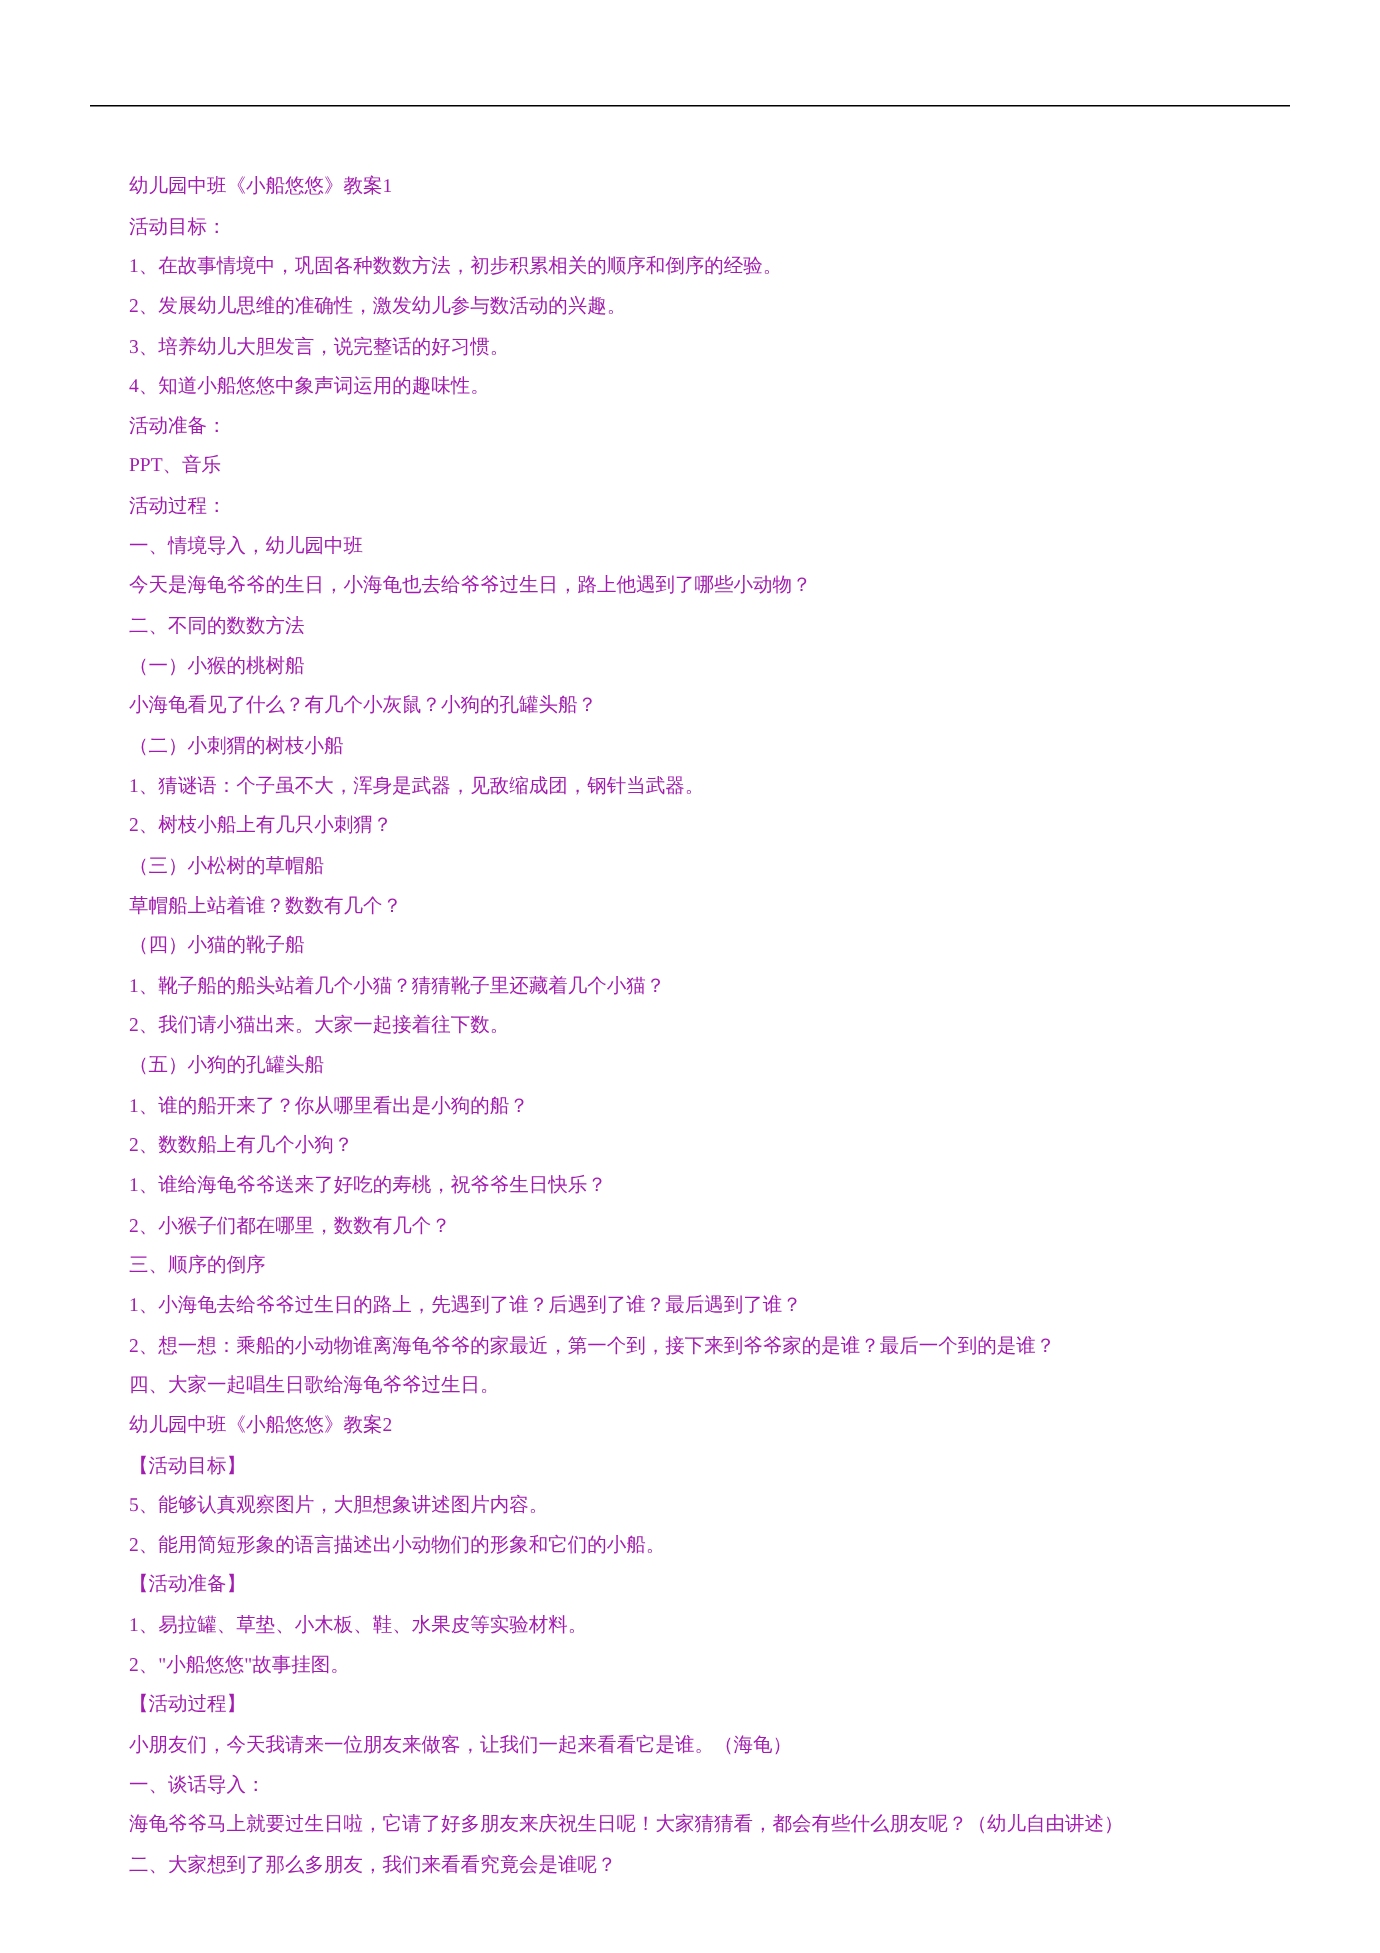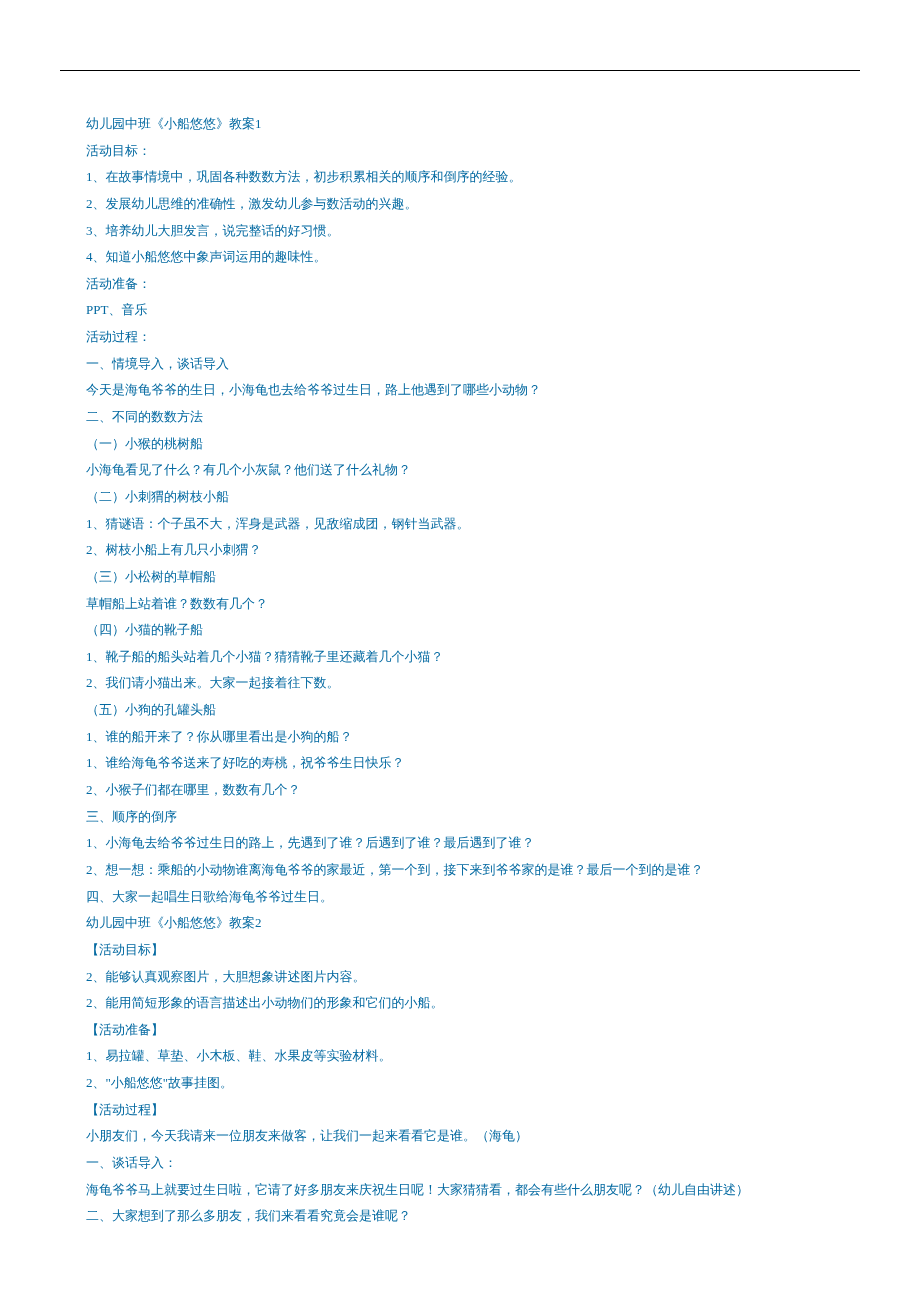--- a/index.html
+++ b/index.html
@@ -12,64 +12,65 @@
   .page {
     padding: 70px 60px 40px 60px;
   }
   .divider {
     border-top: 1px solid #000;
     margin-bottom: 40px;
   }
   .line {
     font-size: 13px;
     line-height: 2.05;
-    color: #0369a1;
+    color: #a21caf;
     white-space: pre-wrap;
     text-indent: 2em;
   }
 </style>
 </head>
 <body>
 
 <div class="page">
   <div class="divider"></div>
   <div id="content">
       <div class="line">幼儿园中班《小船悠悠》教案1</div>
       <div class="line">活动目标：</div>
       <div class="line">1、在故事情境中，巩固各种数数方法，初步积累相关的顺序和倒序的经验。</div>
       <div class="line">2、发展幼儿思维的准确性，激发幼儿参与数活动的兴趣。</div>
       <div class="line">3、培养幼儿大胆发言，说完整话的好习惯。</div>
       <div class="line">4、知道小船悠悠中象声词运用的趣味性。</div>
       <div class="line">活动准备：</div>
       <div class="line">PPT、音乐</div>
       <div class="line">活动过程：</div>
-      <div class="line">一、情境导入，谈话导入</div>
+      <div class="line">一、情境导入，幼儿园中班</div>
       <div class="line">今天是海龟爷爷的生日，小海龟也去给爷爷过生日，路上他遇到了哪些小动物？</div>
       <div class="line">二、不同的数数方法</div>
       <div class="line">（一）小猴的桃树船</div>
-      <div class="line">小海龟看见了什么？有几个小灰鼠？他们送了什么礼物？</div>
+      <div class="line">小海龟看见了什么？有几个小灰鼠？小狗的孔罐头船？</div>
       <div class="line">（二）小刺猬的树枝小船</div>
       <div class="line">1、猜谜语：个子虽不大，浑身是武器，见敌缩成团，钢针当武器。</div>
       <div class="line">2、树枝小船上有几只小刺猬？</div>
       <div class="line">（三）小松树的草帽船</div>
       <div class="line">草帽船上站着谁？数数有几个？</div>
       <div class="line">（四）小猫的靴子船</div>
       <div class="line">1、靴子船的船头站着几个小猫？猜猜靴子里还藏着几个小猫？</div>
       <div class="line">2、我们请小猫出来。大家一起接着往下数。</div>
       <div class="line">（五）小狗的孔罐头船</div>
       <div class="line">1、谁的船开来了？你从哪里看出是小狗的船？</div>
+      <div class="line">2、数数船上有几个小狗？</div>
       <div class="line">1、谁给海龟爷爷送来了好吃的寿桃，祝爷爷生日快乐？</div>
       <div class="line">2、小猴子们都在哪里，数数有几个？</div>
       <div class="line">三、顺序的倒序</div>
       <div class="line">1、小海龟去给爷爷过生日的路上，先遇到了谁？后遇到了谁？最后遇到了谁？</div>
       <div class="line">2、想一想：乘船的小动物谁离海龟爷爷的家最近，第一个到，接下来到爷爷家的是谁？最后一个到的是谁？</div>
       <div class="line">四、大家一起唱生日歌给海龟爷爷过生日。</div>
       <div class="line">幼儿园中班《小船悠悠》教案2</div>
       <div class="line">【活动目标】</div>
-      <div class="line">2、能够认真观察图片，大胆想象讲述图片内容。</div>
+      <div class="line">5、能够认真观察图片，大胆想象讲述图片内容。</div>
       <div class="line">2、能用简短形象的语言描述出小动物们的形象和它们的小船。</div>
       <div class="line">【活动准备】</div>
       <div class="line">1、易拉罐、草垫、小木板、鞋、水果皮等实验材料。</div>
       <div class="line">2、"小船悠悠"故事挂图。</div>
       <div class="line">【活动过程】</div>
       <div class="line">小朋友们，今天我请来一位朋友来做客，让我们一起来看看它是谁。（海龟）</div>
       <div class="line">一、谈话导入：</div>
       <div class="line">海龟爷爷马上就要过生日啦，它请了好多朋友来庆祝生日呢！大家猜猜看，都会有些什么朋友呢？（幼儿自由讲述）</div>
       <div class="line">二、大家想到了那么多朋友，我们来看看究竟会是谁呢？</div>
     </div>

